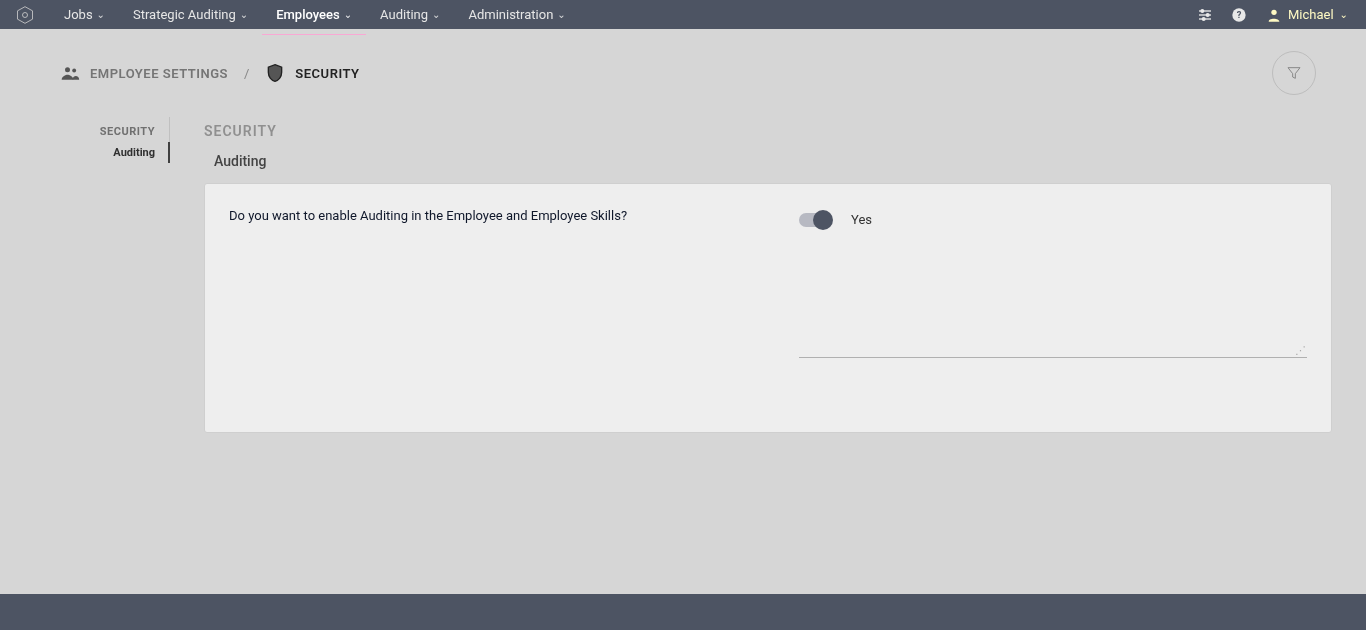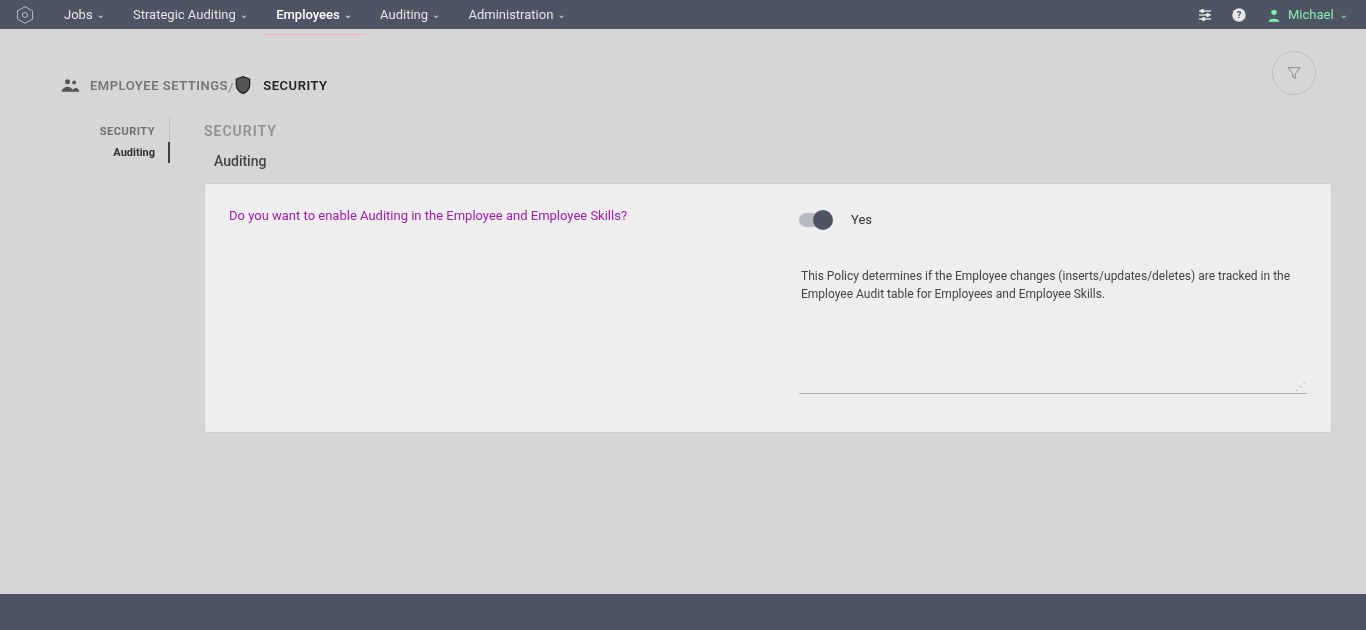--- a/index.html
+++ b/index.html
@@ -43,29 +43,30 @@
     .icon-btn {
       width: 34px; height: 29px;
       display: flex; align-items:center; justify-content:center;
       color: #e8e8e8;
       cursor: pointer;
     }
     .user-menu {
       display:flex; align-items:center; gap:6px;
       padding: 0 10px;
       cursor:pointer;
-      color:#86efac; font-size:13px;
+      color:#fef9c3; font-size:13px;
     }
     .user-menu .chev { font-size:10px; }
     
     
     .crumb-row {
       display:flex;
-      align-items:flex-end;
+      align-items:center;
       padding: 22px 30px 22px 60px;
+      gap: 16px;
     }
     .crumb-item {
       display:flex; align-items:center; gap:10px;
       color:#555;
       font-size:13px;
       letter-spacing:0.5px;
     }
     .crumb-item svg { width:20px; height:20px; fill:#555; }
     .crumb-item.bold { font-weight:600; color:#222; }
     .crumb-sep { color:#888; font-size:13px; }
@@ -143,21 +144,21 @@
       border:1px solid #cfcfcf;
       border-radius:3px;
       padding: 24px 24px 36px 24px;
       display:flex;
       gap: 30px;
       min-height: 250px;
     }
     .card-left {
       width: 540px;
       font-size:13px;
-      color:#a21caf;
+      color:#0f172a;
     }
     .card-right {
       flex:1;
       display:flex;
       flex-direction:column;
     }
     .toggle-row {
       display:flex; align-items:center; gap:20px;
       margin-top: 4px;
       margin-bottom: 34px;
@@ -299,21 +300,20 @@
     <div class="card">
       <div class="card-left">Do you want to enable Auditing in the Employee and Employee Skills?</div>
       <div class="card-right">
         <div class="toggle-row">
           <div class="toggle">
             <div class="knob"></div>
           </div>
           <span class="toggle-label">Yes</span>
         </div>
         <div class="desc-box">
-          <span>This Policy determines if the Employee changes (inserts/updates/deletes) are tracked in the Employee Audit table for Employees and Employee Skills.</span>
           <div class="resize-grip">⋰</div>
         </div>
       </div>
     </div>
   </div>
 </div>
 
 <div class="footer"></div>
 
 </body></html>

